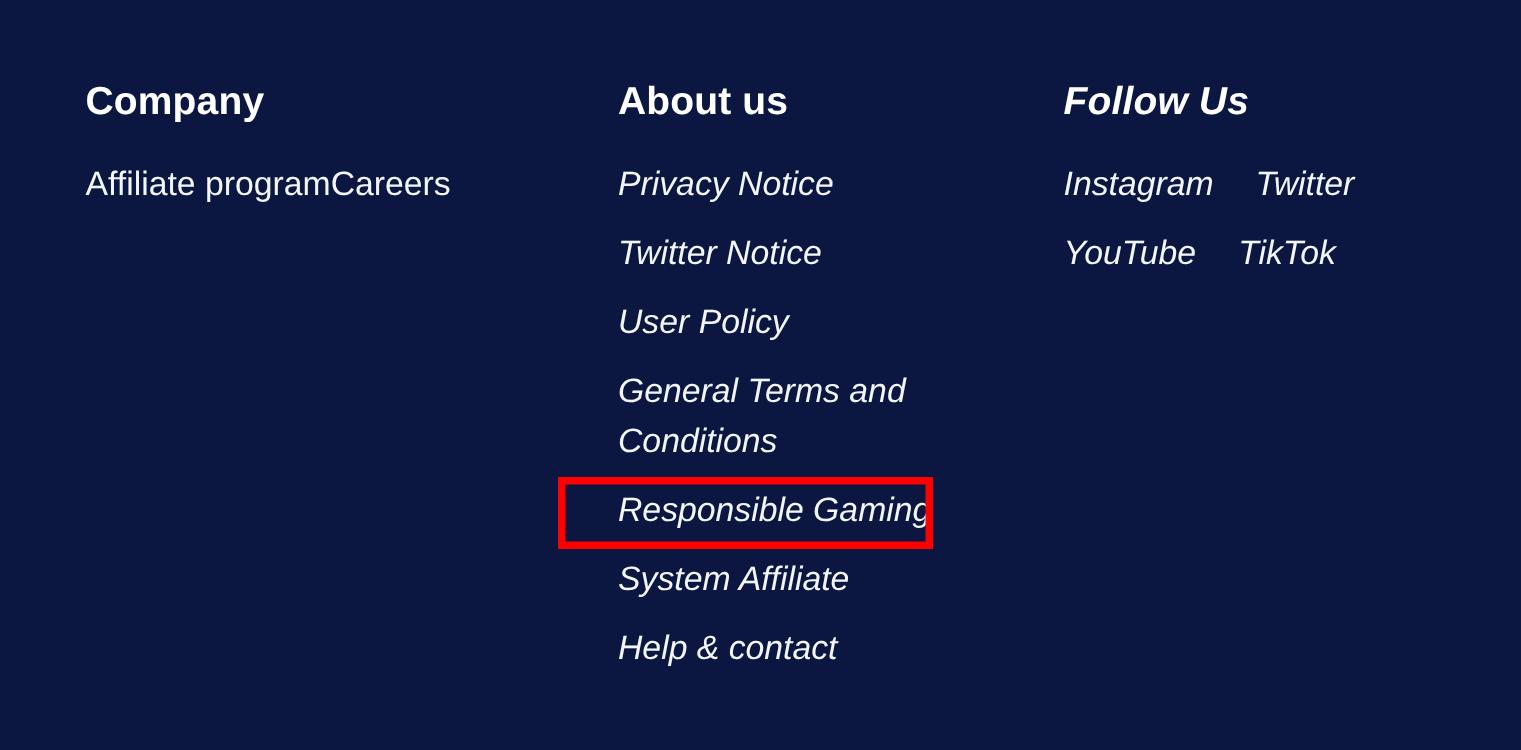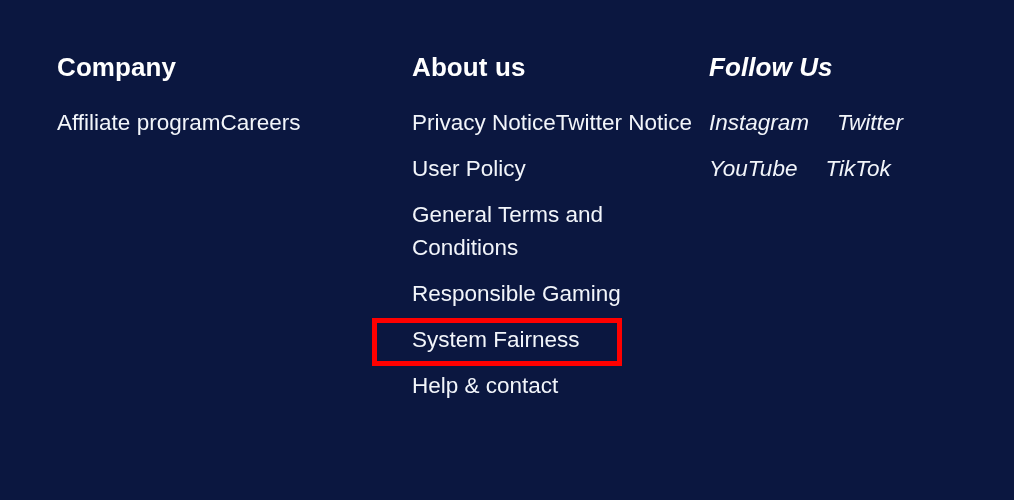--- a/index.html
+++ b/index.html
@@ -70,21 +70,23 @@
     cursor: pointer;
   }
 
   
   .col-company .links {
     flex-direction: row;
   }
 
   
   .col-about .links {
+    flex-direction: column;
     row-gap: 13px;
+    font-style: italic;
   }
   .col-about .link-item {
     white-space: normal;
     max-width: 230px;
   }
 
   
   .col-follow .links {
     flex-direction: row;
     column-gap: 28px;
@@ -120,21 +122,21 @@
     </div>
 
     <div class="col col-about">
       <div class="col-heading">About us</div>
       <div class="links">
         <a class="link-item">Privacy Notice</a>
         <a class="link-item">Twitter Notice</a>
         <a class="link-item">User Policy</a>
         <a class="link-item">General Terms and Conditions</a>
         <a class="link-item">Responsible Gaming</a>
-        <a class="link-item">System Fairness</a>
+        <a class="link-item">System Affiliate</a>
         <a class="link-item">Help &amp; contact</a>
       </div>
     </div>
 
     <div class="col col-follow">
       <div class="col-heading">Follow Us</div>
       <div class="links">
         <a class="link-item">Instagram</a>
         <a class="link-item">Twitter</a>
         <a class="link-item">YouTube</a>

